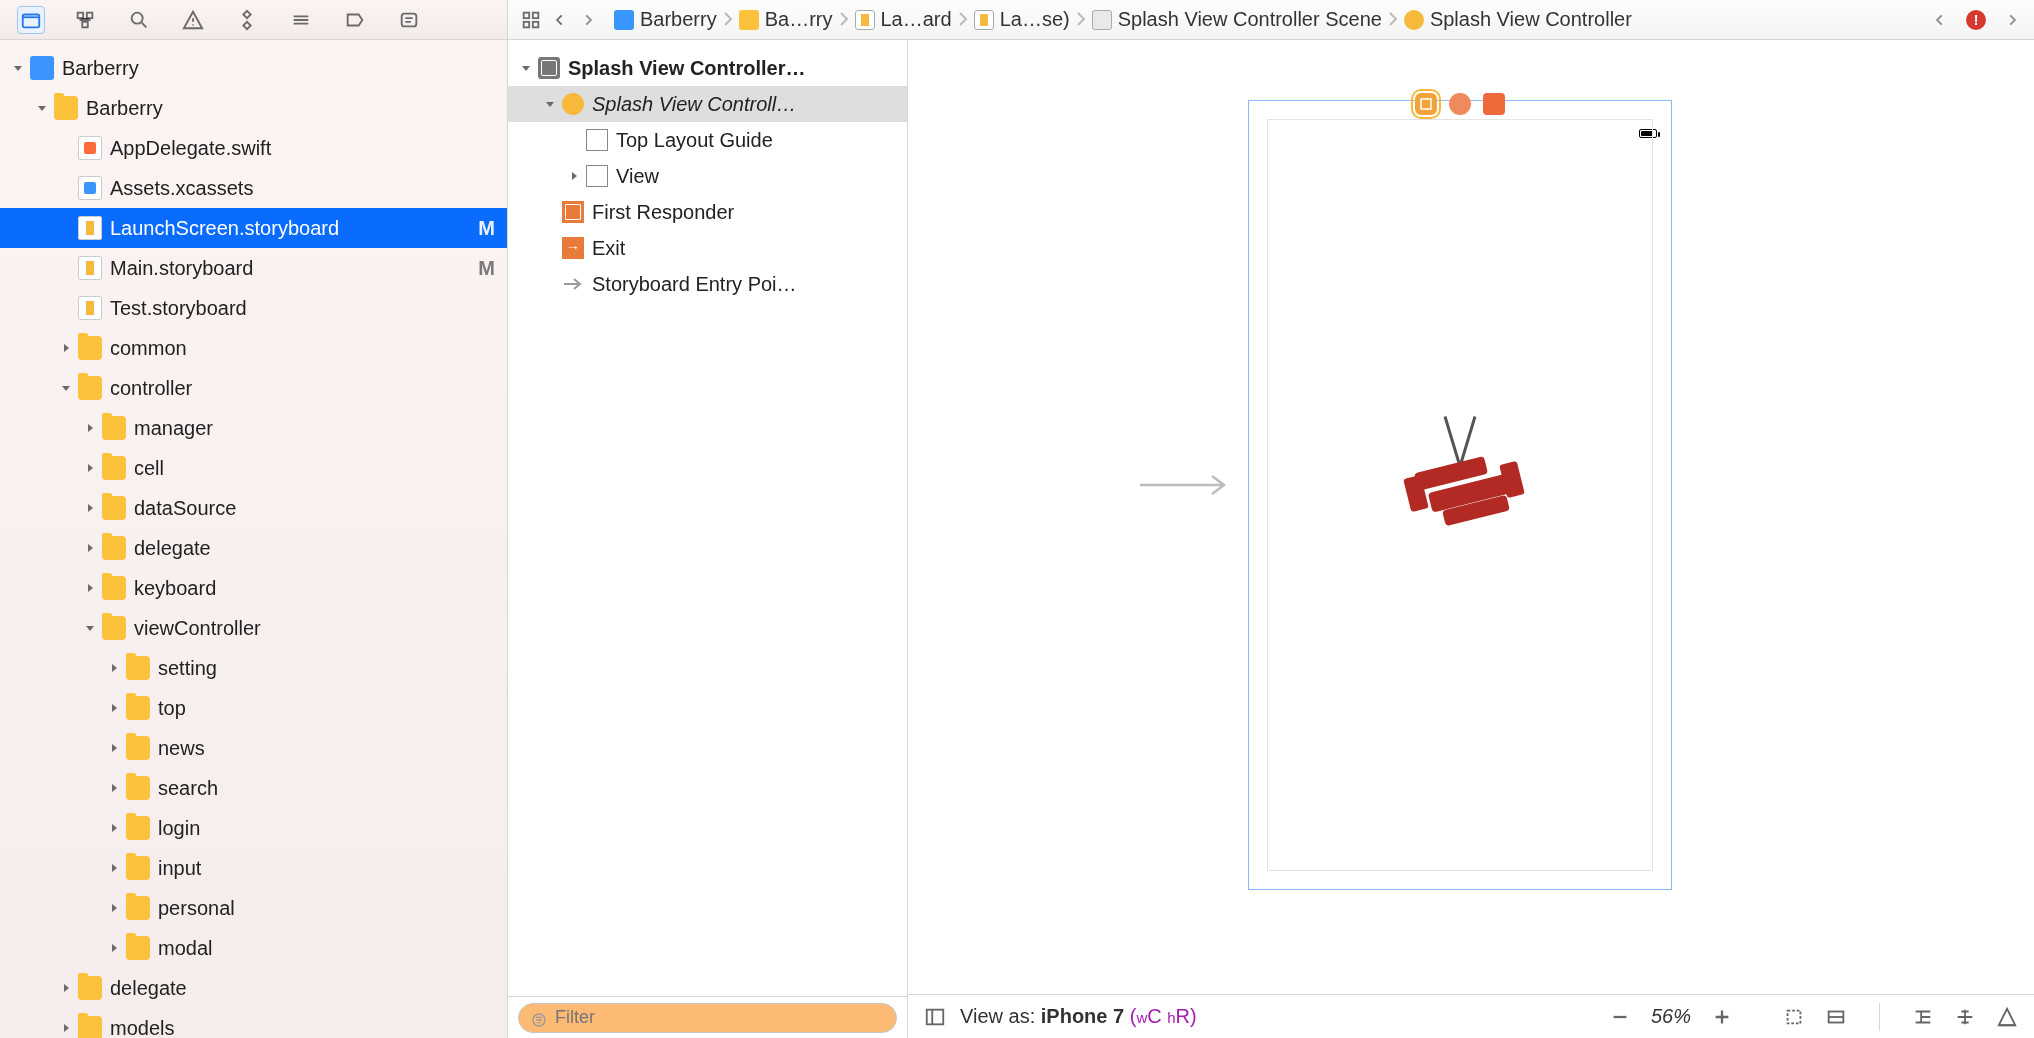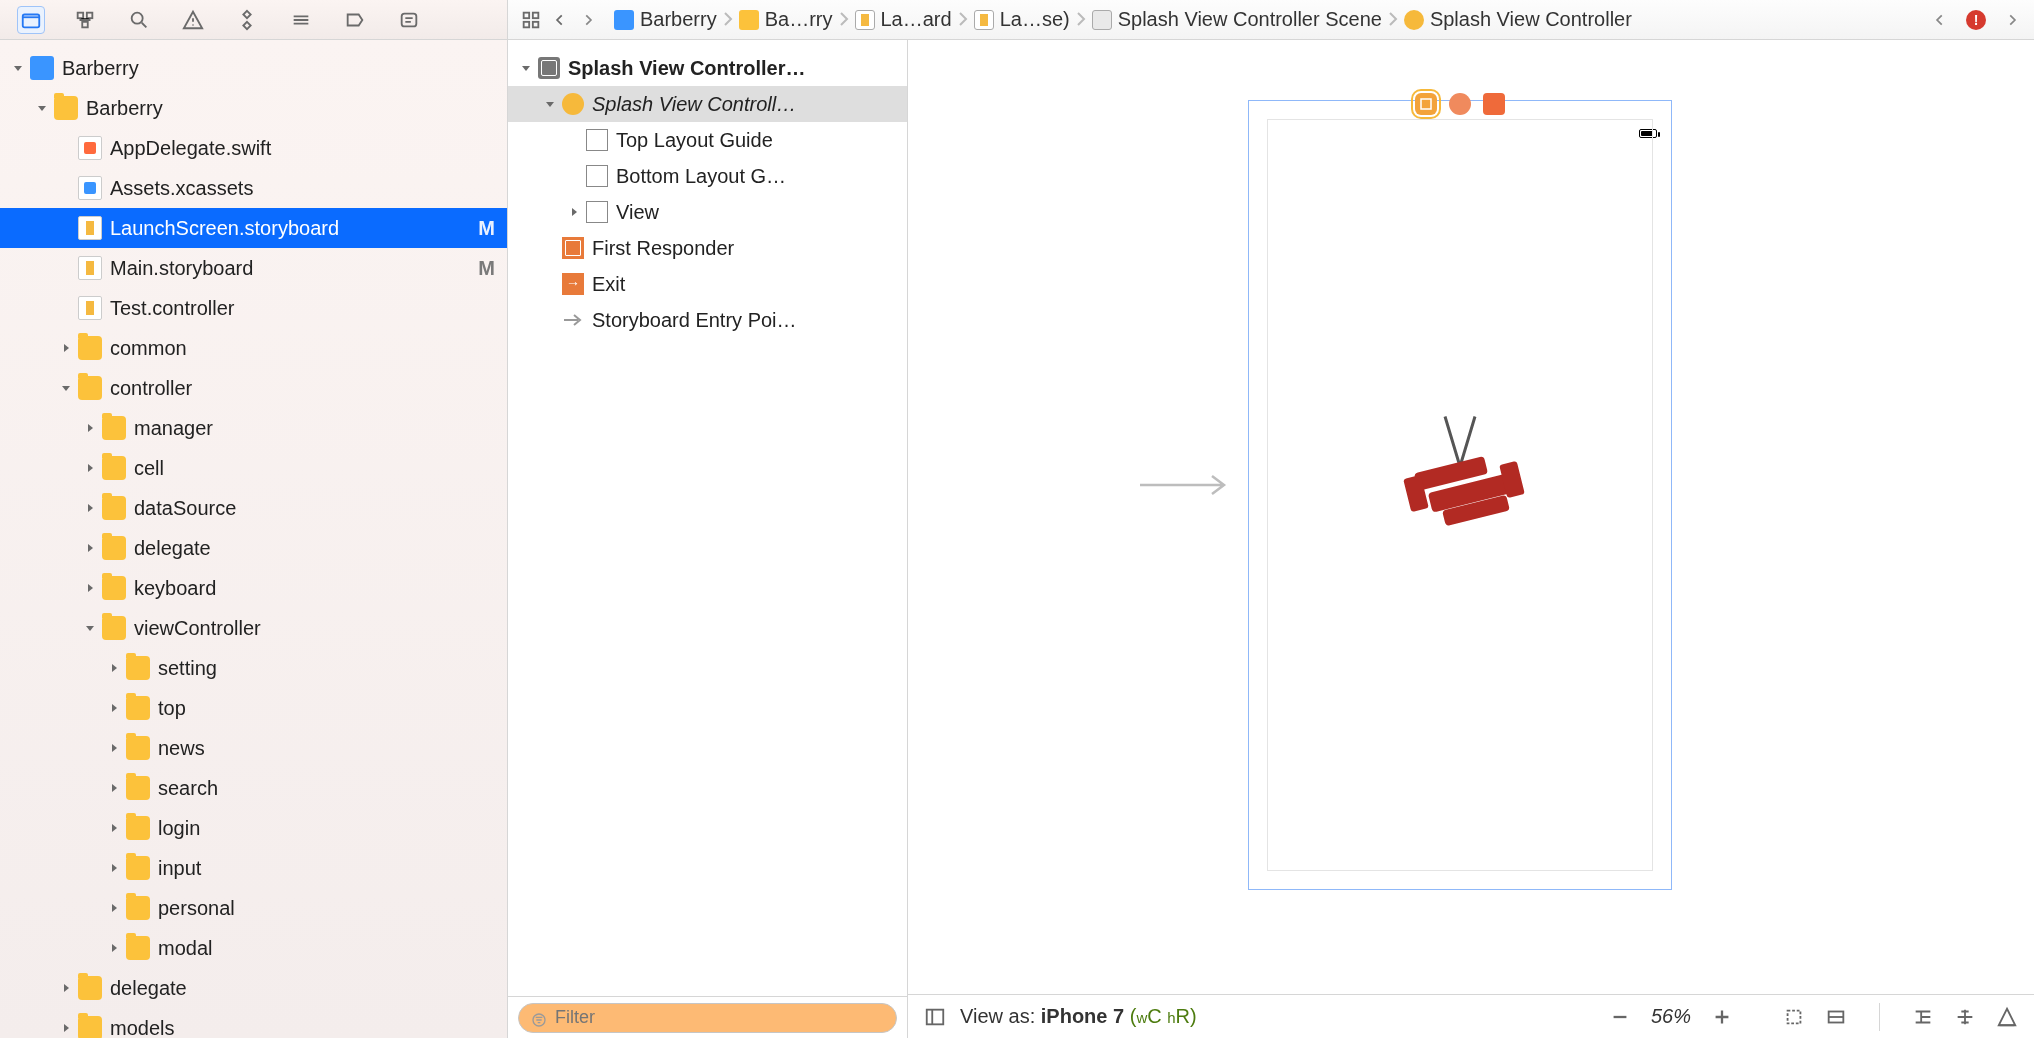--- a/index.html
+++ b/index.html
@@ -93,21 +93,21 @@
 
   .splash-logo{position:absolute;left:50%;top:48%;transform:translate(-50%,-50%);}
   .splash-logo svg{width:150px;height:140px;}
 
   
   .canvas-bar{ height:44px;border-top:1px solid #d6d6d6;display:flex;align-items:center;padding:0 16px;gap:20px;font-size:20px;color:#333;}
   .cb-left{display:flex;align-items:center;gap:14px;}
   .cb-icon{width:22px;height:22px;display:inline-flex;align-items:center;justify-content:center;color:#666;}
   .cb-viewas{font-weight:400;}
   .cb-viewas b{font-weight:700;}
-  .cb-size{font-style:normal;color:#4d7c0f;}
+  .cb-size{font-style:normal;color:#a21caf;}
   .cb-size .sm{font-size:15px;vertical-align:baseline;}
   .cb-spacer{flex:1;}
   .cb-zoom{display:flex;align-items:center;gap:20px;font-style:italic;}
   .cb-right{display:flex;align-items:center;gap:20px;margin-left:30px;color:#888;}
   .sep-v{width:1px;height:28px;background:#d6d6d6;margin:0 12px;}
 
   
   .ind0{padding-left:10px;} .ind1{padding-left:34px;} .ind2{padding-left:58px;}
   .ind3{padding-left:82px;} .ind4{padding-left:106px;}
 </style>
@@ -280,21 +280,21 @@
         </li>
         <li class="trow ind2">
           <span class="disc"></span>
           <span class="ficon story"></span>
           <span class="tlabel">Main.storyboard</span>
           <span class="mbadge">M</span>
         </li>
         <li class="trow ind2">
           <span class="disc"></span>
           <span class="ficon story"></span>
-          <span class="tlabel">Test.controller</span>
+          <span class="tlabel">Test.storyboard</span>
         </li>
         <li class="trow ind2">
           <span class="disc">
             <svg viewBox="0 0 12 12">
               <path d="M4 2l5 4-5 4z" fill="currentColor"></path>
             </svg>
           </span>
           <span class="ficon fldr"></span>
           <span class="tlabel">common</span>
         </li>
@@ -472,25 +472,20 @@
                 <path d="M2 4l4 5 4-5z" fill="currentColor"></path>
               </svg>
             </span>
             <span class="oicon vc"></span>
             <span class="olabel">Splash View Controll…</span>
           </li>
           <li class="orow ind2">
             <span class="disc"></span>
             <span class="oicon box"></span>
             <span class="olabel">Top Layout Guide</span>
-          </li>
-          <li class="orow ind2">
-            <span class="disc"></span>
-            <span class="oicon box"></span>
-            <span class="olabel">Bottom Layout G…</span>
           </li>
           <li class="orow ind2">
             <span class="disc">
               <svg viewBox="0 0 12 12">
                 <path d="M4 2l5 4-5 4z" fill="currentColor"></path>
               </svg>
             </span>
             <span class="oicon box"></span>
             <span class="olabel">View</span>
           </li>

